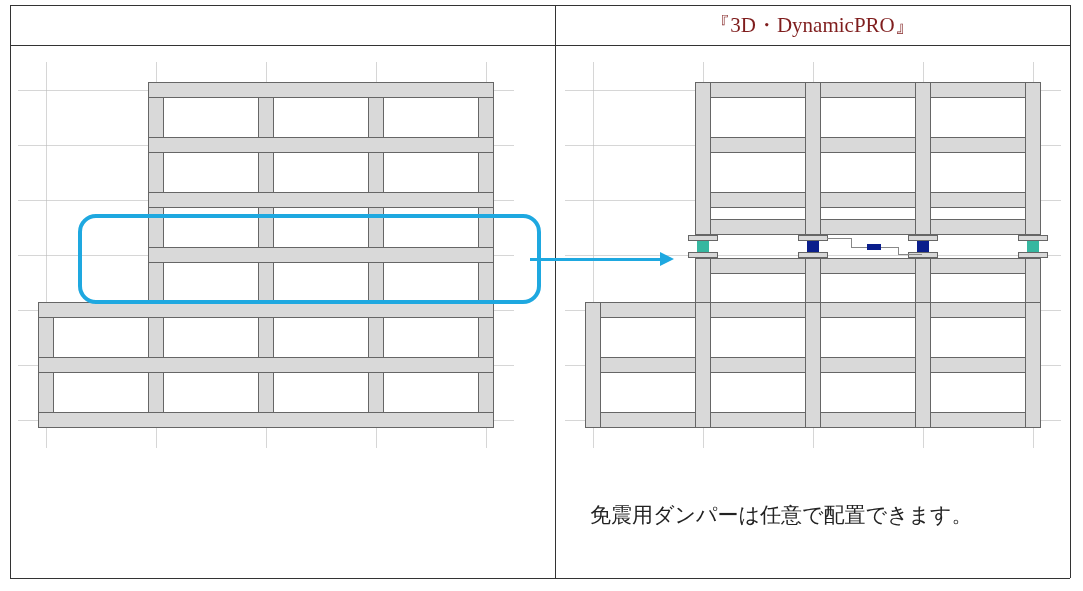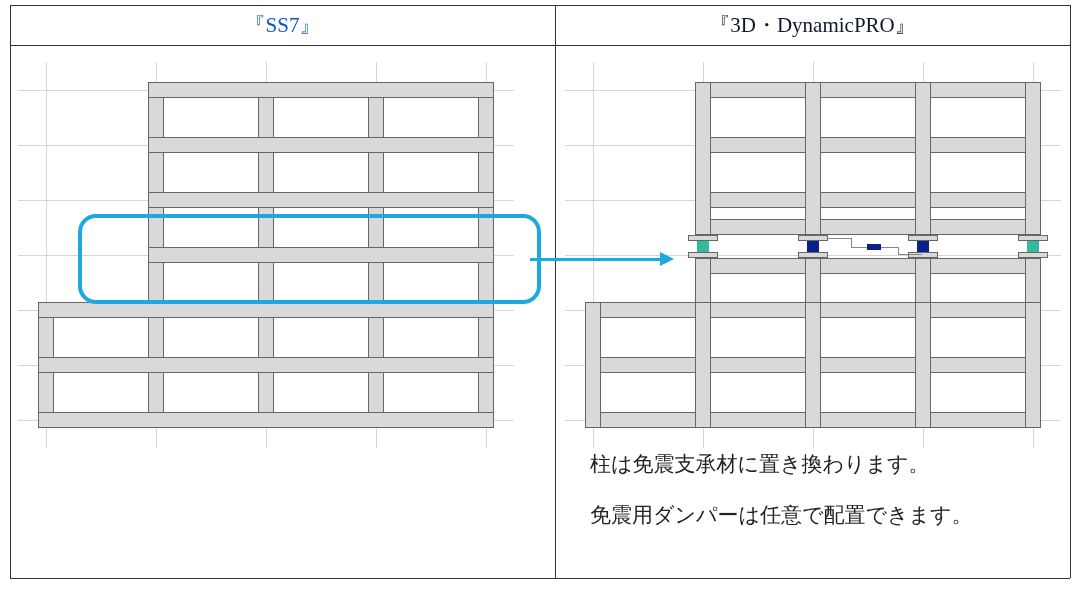--- a/index.html
+++ b/index.html
@@ -22,21 +22,21 @@
   .hborder { height: 1px; }
   .vborder { width: 1px; }
 
   .title {
     position: absolute;
     font-size: 21px;
     top: 11px;
     text-align: center;
   }
   .title.left { color: #1155cc; }
-  .title.right { color: #0f172a; font-family: Liberation Serif, serif; }
+  .title.right { color: #7f1d1d; font-family: Liberation Serif, serif; }
 
   .caption {
     position: absolute;
     color: #222;
     font-size: 21px;
     line-height: 1.9;
     text-align: left;
   }
 
   
@@ -106,21 +106,20 @@
 </head>
 <body>
 
 <div class="canvas" id="cv">
     <div class="table-border hborder" style="left: 10px; top: 5px; width: 1060px;"></div>
     <div class="table-border hborder" style="left: 10px; top: 45px; width: 1060px;"></div>
     <div class="table-border hborder" style="left: 10px; top: 578px; width: 1060px;"></div>
     <div class="table-border vborder" style="left: 10px; top: 5px; height: 573px;"></div>
     <div class="table-border vborder" style="left: 555px; top: 5px; height: 573px;"></div>
     <div class="table-border vborder" style="left: 1070px; top: 5px; height: 573px;"></div>
-    <div class="title left" style="left: 10px; width: 545px;">『SS7』</div>
     <div class="title right" style="left: 555px; width: 515px;">『3D・DynamicPRO』</div>
     <div class="frame" style="left: 38px; top: 82px; width: 496px; height: 360px;">
       <div class="gridline" style="left: -20px; top: 8px; width: 496px; height: 1px; opacity: 0.6;"></div>
       <div class="gridline" style="left: -20px; top: 63px; width: 496px; height: 1px; opacity: 0.6;"></div>
       <div class="gridline" style="left: -20px; top: 118px; width: 496px; height: 1px; opacity: 0.6;"></div>
       <div class="gridline" style="left: -20px; top: 173px; width: 496px; height: 1px; opacity: 0.6;"></div>
       <div class="gridline" style="left: -20px; top: 228px; width: 496px; height: 1px; opacity: 0.6;"></div>
       <div class="gridline" style="left: -20px; top: 283px; width: 496px; height: 1px; opacity: 0.6;"></div>
       <div class="gridline" style="left: -20px; top: 338px; width: 496px; height: 1px; opacity: 0.6;"></div>
       <div class="gridline" style="left: 8px; top: -20px; width: 1px; height: 386px; opacity: 0.6;"></div>
@@ -196,15 +195,14 @@
       <div class="damper-wire" style="left: 265.5px; top: 156px; width: 1px; height: 8.5px;"></div>
       <div class="damper-wire" style="left: 265.5px; top: 164.5px; width: 16.92px; height: 1px;"></div>
       <div class="damper" style="left: 282.42px; top: 161.5px; width: 14px; height: 6px;"></div>
       <div class="damper-wire" style="left: 296.42px; top: 164.5px; width: 16.92px; height: 1px;"></div>
       <div class="damper-wire" style="left: 313.34px; top: 164.5px; width: 1px; height: 8.5px;"></div>
       <div class="damper-wire" style="left: 313.34px; top: 172px; width: 23.5px; height: 1px;"></div>
     </div>
     <div class="highlight" style="left: 78px; top: 214px; width: 463px; height: 90px;"></div>
     <div class="arrow-line" style="left: 530px; top: 258px; width: 130px;"></div>
     <div class="arrow-head" style="left: 660px; top: 252px;"></div>
-    <div class="caption" style="left: 590px; top: 445px;">柱は免震支承材に置き換わります。</div>
     <div class="caption" style="left: 590px; top: 496px;">免震用ダンパーは任意で配置できます。</div>
   </div>
 
 </body></html>

